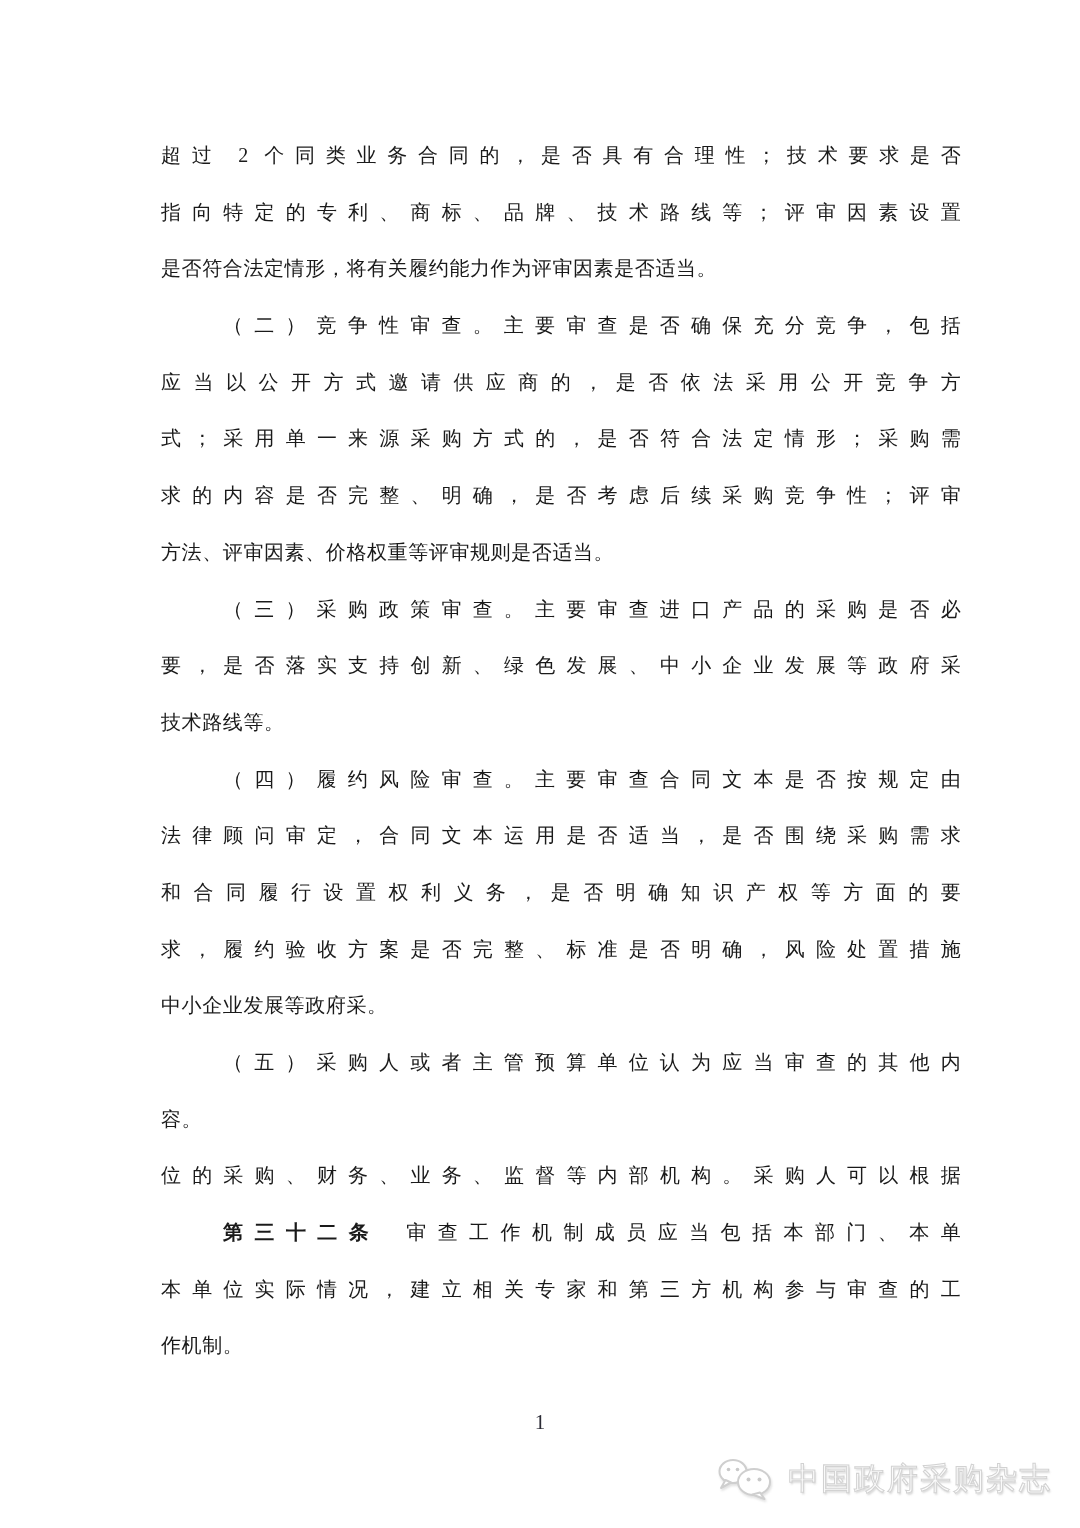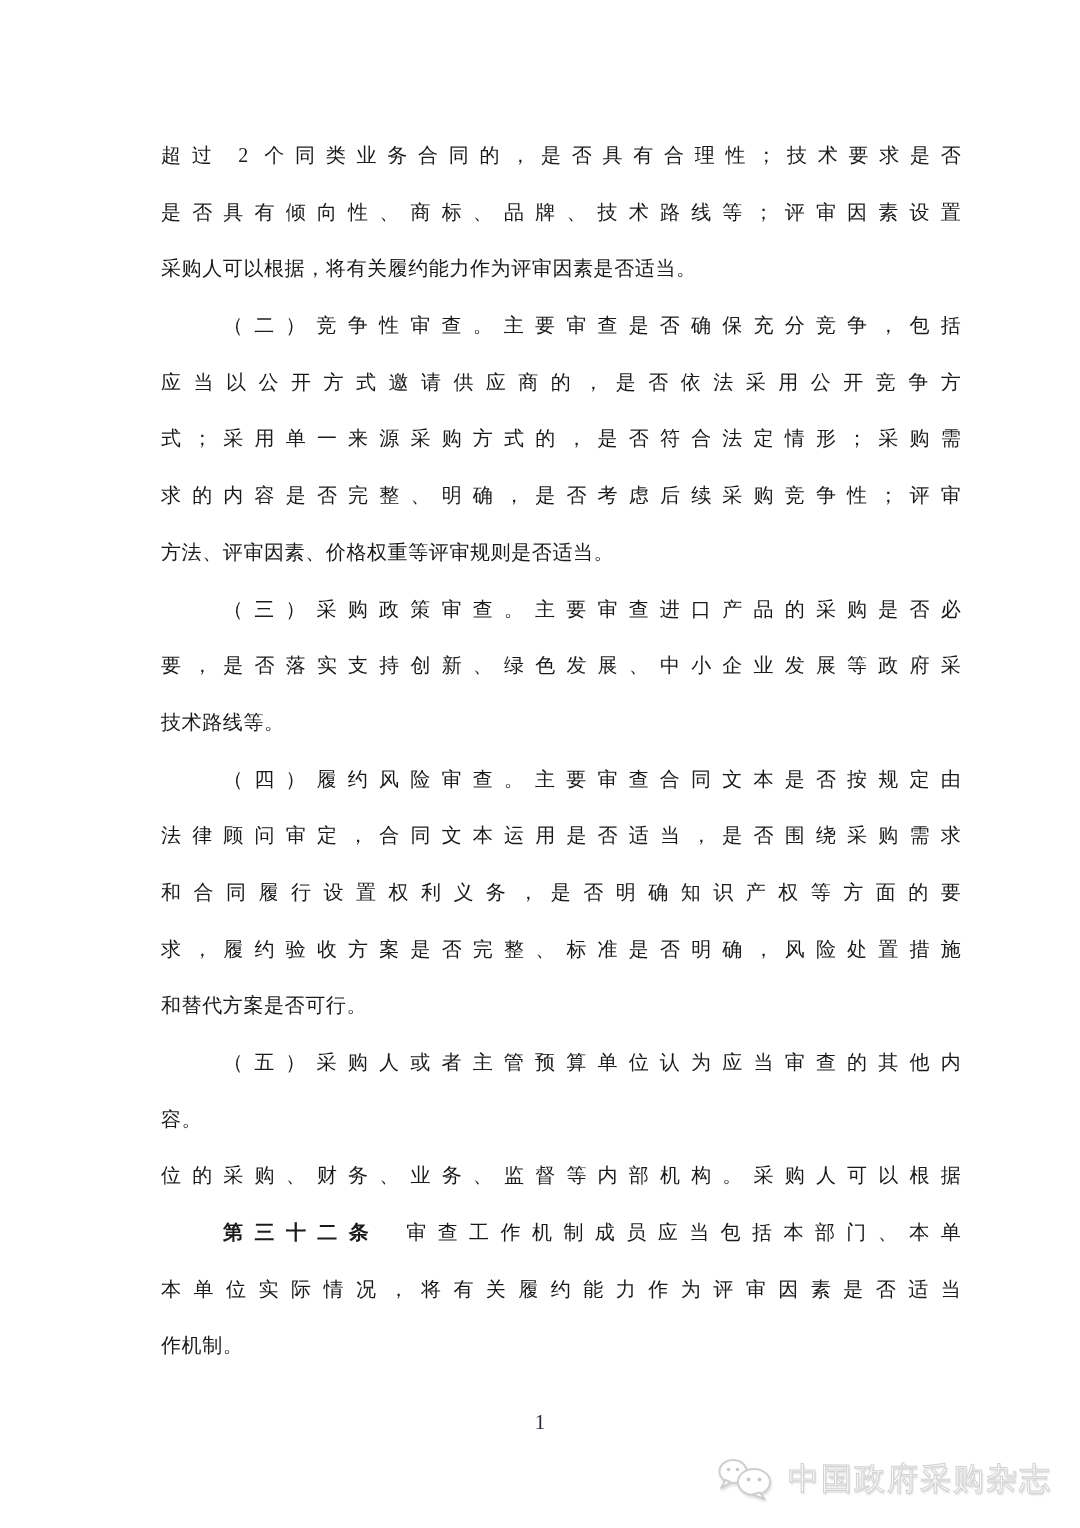--- a/index.html
+++ b/index.html
@@ -72,42 +72,42 @@
   .wechat-svg {
     display: block;
     filter: drop-shadow(1px 2px 1px rgba(120,120,120,0.22));
   }
 </style>
 </head>
 <body>
 
 <div class="doc">
   <div class="line">超过 2 个同类业务合同的，是否具有合理性；技术要求是否</div>
-  <div class="line">是否具有倾向性、商标、品牌、技术路线等；评审因素设置</div>
-  <div class="line last">采购人可以根据，将有关履约能力作为评审因素是否适当。</div>
+  <div class="line">指向特定的专利、商标、品牌、技术路线等；评审因素设置</div>
+  <div class="line last">是否符合法定情形，将有关履约能力作为评审因素是否适当。</div>
   <div class="line indent">（二）竞争性审查。主要审查是否确保充分竞争，包括</div>
   <div class="line">应当以公开方式邀请供应商的，是否依法采用公开竞争方</div>
   <div class="line">式；采用单一来源采购方式的，是否符合法定情形；采购需</div>
   <div class="line">求的内容是否完整、明确，是否考虑后续采购竞争性；评审</div>
   <div class="line last">方法、评审因素、价格权重等评审规则是否适当。</div>
   <div class="line indent">（三）采购政策审查。主要审查进口产品的采购是否必</div>
   <div class="line">要，是否落实支持创新、绿色发展、中小企业发展等政府采</div>
   <div class="line last">技术路线等。</div>
   <div class="line indent">（四）履约风险审查。主要审查合同文本是否按规定由</div>
   <div class="line">法律顾问审定，合同文本运用是否适当，是否围绕采购需求</div>
   <div class="line">和合同履行设置权利义务，是否明确知识产权等方面的要</div>
   <div class="line">求，履约验收方案是否完整、标准是否明确，风险处置措施</div>
-  <div class="line last">和替代方案是否可行。</div>
+  <div class="line last">中小企业发展等政府采。</div>
   <div class="line indent">（五）采购人或者主管预算单位认为应当审查的其他内</div>
   <div class="line last">容。</div>
   <div class="line">位的采购、财务、业务、监督等内部机构。采购人可以根据</div>
   <div class="line indent">
     <span class="article-no">第三十二条</span><span>审查工作机制成员应当包括本部门、本单</span>
   </div>
-  <div class="line">本单位实际情况，将有关履约能力作为评审因素是否适当</div>
+  <div class="line">本单位实际情况，建立相关专家和第三方机构参与审查的工</div>
   <div class="line last">作机制。</div>
 </div>
 
 <div class="page-num">1</div>
 
 <div class="watermark">
   <span>
     <svg class="wechat-svg" width="58" height="42" viewBox="0 0 58 42" xmlns="http://www.w3.org/2000/svg">
       <g fill="#ffffff" stroke="#cfcfcf" stroke-width="2">
         <ellipse cx="17" cy="13.5" rx="13.5" ry="11.5"></ellipse>

